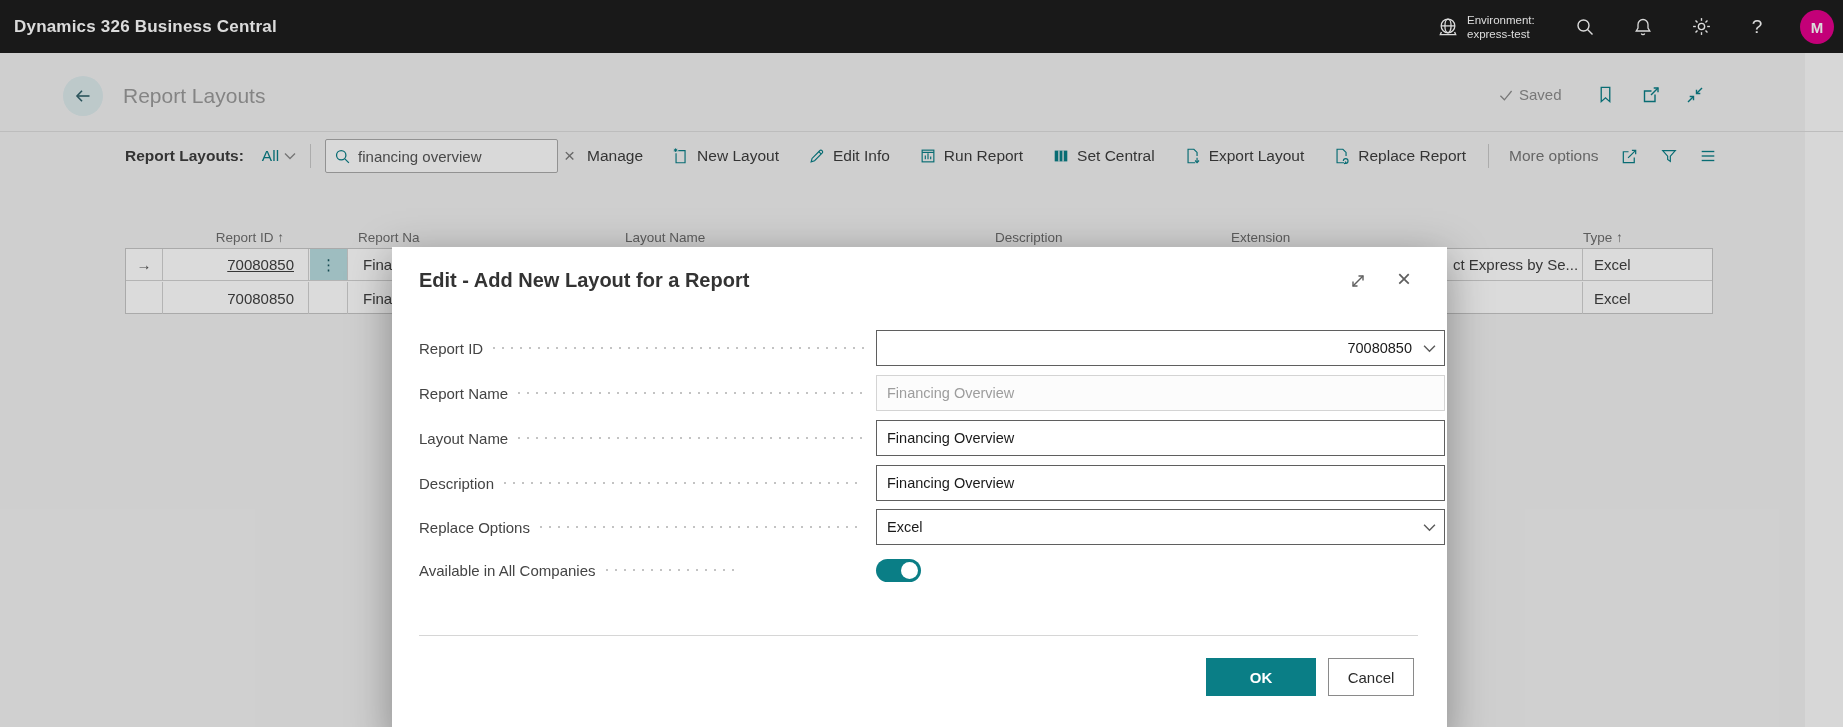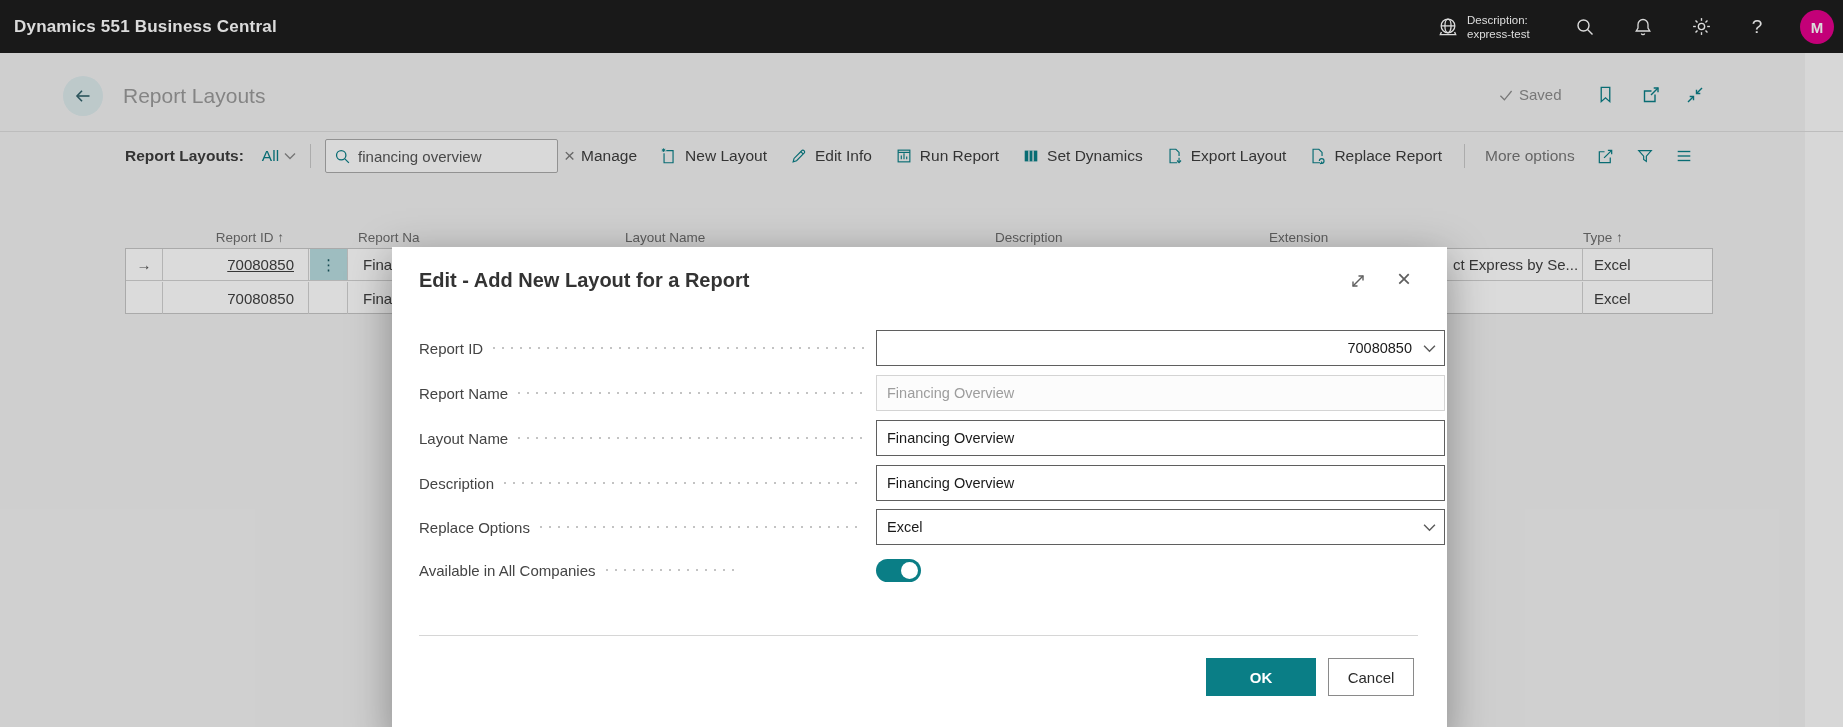--- a/index.html
+++ b/index.html
@@ -38,21 +38,21 @@
   #toolbar { position:absolute; left:125px; top:139px; height:34px; display:flex;
     align-items:center; font-size:15.5px; color:#3d3d3d; white-space:nowrap; }
   .vsep { width:1px; height:24px; background:#c9c9c9; margin:0 14px; }
   #filter-label { font-weight:bold; }
   #filter-all { color:#0a7e86; margin-left:18px; display:flex; align-items:center;
     gap:5px; cursor:pointer; }
   #searchbox { width:233px; height:34px; border:1px solid #ababab; border-radius:2px;
     background:#fdfdfd; display:flex; align-items:center; padding:0 8px; gap:7px; }
   #searchbox input { border:none; outline:none; background:transparent; flex:1;
     font-size:15px; color:#555; font-family:"Liberation Sans", sans-serif; }
-  .cmd { display:flex; align-items:center; gap:7px; margin-left:23px; cursor:pointer;
+  .cmd { display:flex; align-items:center; gap:7px; margin-left:29px; cursor:pointer;
     color:#3d3d3d; }
   .cmd .ic { color:#0a7e86; display:flex; }
   #more-options { color:#767676; margin-left:2px; cursor:pointer; }
   .tail-ic { color:#0a7e86; margin-left:21px; cursor:pointer; display:flex; }
 
   
   #grid-head { position:absolute; top:218px; left:0; width:1843px; height:22px;
     font-size:13.5px; color:#6d6d6d; }
   .gh { position:absolute; top:0;margin-top:12px; }
   #grid { position:absolute; left:125px; top:248px; width:1588px; height:66px;
@@ -101,32 +101,32 @@
     background:#fff; color:#2b2b2b; font-size:15px; border:1px solid #8a8a8a;
     cursor:pointer; font-family:"Liberation Sans", sans-serif; }
   svg { display:block; }
 </style>
 </head>
 <body>
 
 <div id="stage">
 
   <div id="topbar">
-    <div id="app-title">Dynamics 551 Business Central</div>
+    <div id="app-title">Dynamics 326 Business Central</div>
     <div id="env-group">
       <span>
         <svg width="22" height="22" viewBox="0 0 20 20" fill="none" stroke="#fff" stroke-width="1.2">
           <circle cx="10" cy="9" r="6.2"></circle>
             <ellipse cx="10" cy="9" rx="2.8" ry="6.2"></ellipse>
           <line x1="3.8" y1="9" x2="16.2" y2="9"></line>
             <path d="M4 14.5 L3 17 H17 L16 14.5"></path>
         </svg>
       </span>
       <div id="env-text">
-        <div>Description:</div>
+        <div>Environment:</div>
         <div>express-test</div>
       </div>
     </div>
     <div class="tb-icon" style="left:1565px">
       <svg width="20" height="20" viewBox="0 0 20 20" fill="none" stroke="#fff" stroke-width="1.4">
         <circle cx="8.5" cy="8.5" r="5.5"></circle>
           <line x1="12.8" y1="12.8" x2="17.5" y2="17.5"></line>
       </svg>
     </div>
     <div class="tb-icon" style="left:1623px">
@@ -258,21 +258,21 @@
         <span>Run Report</span>
       </span>
       <span class="cmd">
         <span class="ic">
           <svg width="18" height="18" viewBox="0 0 20 20">
             <rect x="3" y="4" width="14" height="12" fill="currentColor"></rect>
             <line x1="7.7" y1="4" x2="7.7" y2="16" stroke="#f2f2f2" stroke-width="1.4"></line>
             <line x1="12.3" y1="4" x2="12.3" y2="16" stroke="#f2f2f2" stroke-width="1.4"></line>
           </svg>
         </span>
-        <span>Set Dynamics</span>
+        <span>Set Central</span>
       </span>
       <span class="cmd">
         <span class="ic">
           <svg width="18" height="18" viewBox="0 0 20 20" fill="none" stroke="currentColor" stroke-width="1.3">
             <path d="M12.5 17.5 H4.5 V2.5 H11 L14.5 6 V10"></path>
             <line x1="14.5" y1="12" x2="14.5" y2="17"></line>
               <polyline points="12.3,15 14.5,17.3 16.7,15"></polyline>
           </svg>
         </span>
         <span>Export Layout</span>
@@ -310,21 +310,21 @@
       </span>
     </div>
 
     <div id="grid-head">
       <span class="gh" style="left:162px; width:122px; text-align:right">
         <span>Report ID</span>&nbsp;<span>↑</span>
       </span>
       <span class="gh" style="left:358px">Report Na</span>
       <span class="gh" style="left:625px">Layout Name</span>
       <span class="gh" style="left:995px">Description</span>
-      <span class="gh" style="left:1269px">Extension</span>
+      <span class="gh" style="left:1231px">Extension</span>
       <span class="gh" style="left:1583px">
         <span>Type</span>&nbsp;<span>↑</span>
       </span>
     </div>
 
     <div id="grid">
 
       <div class="grow r-border" style="top:0">
         <div class="gcell" style="left:0; width:37px; justify-content:center; color:#555">→</div>
         <div class="gcell" style="left:37px; width:146px; justify-content:flex-end; padding-right:14px">

